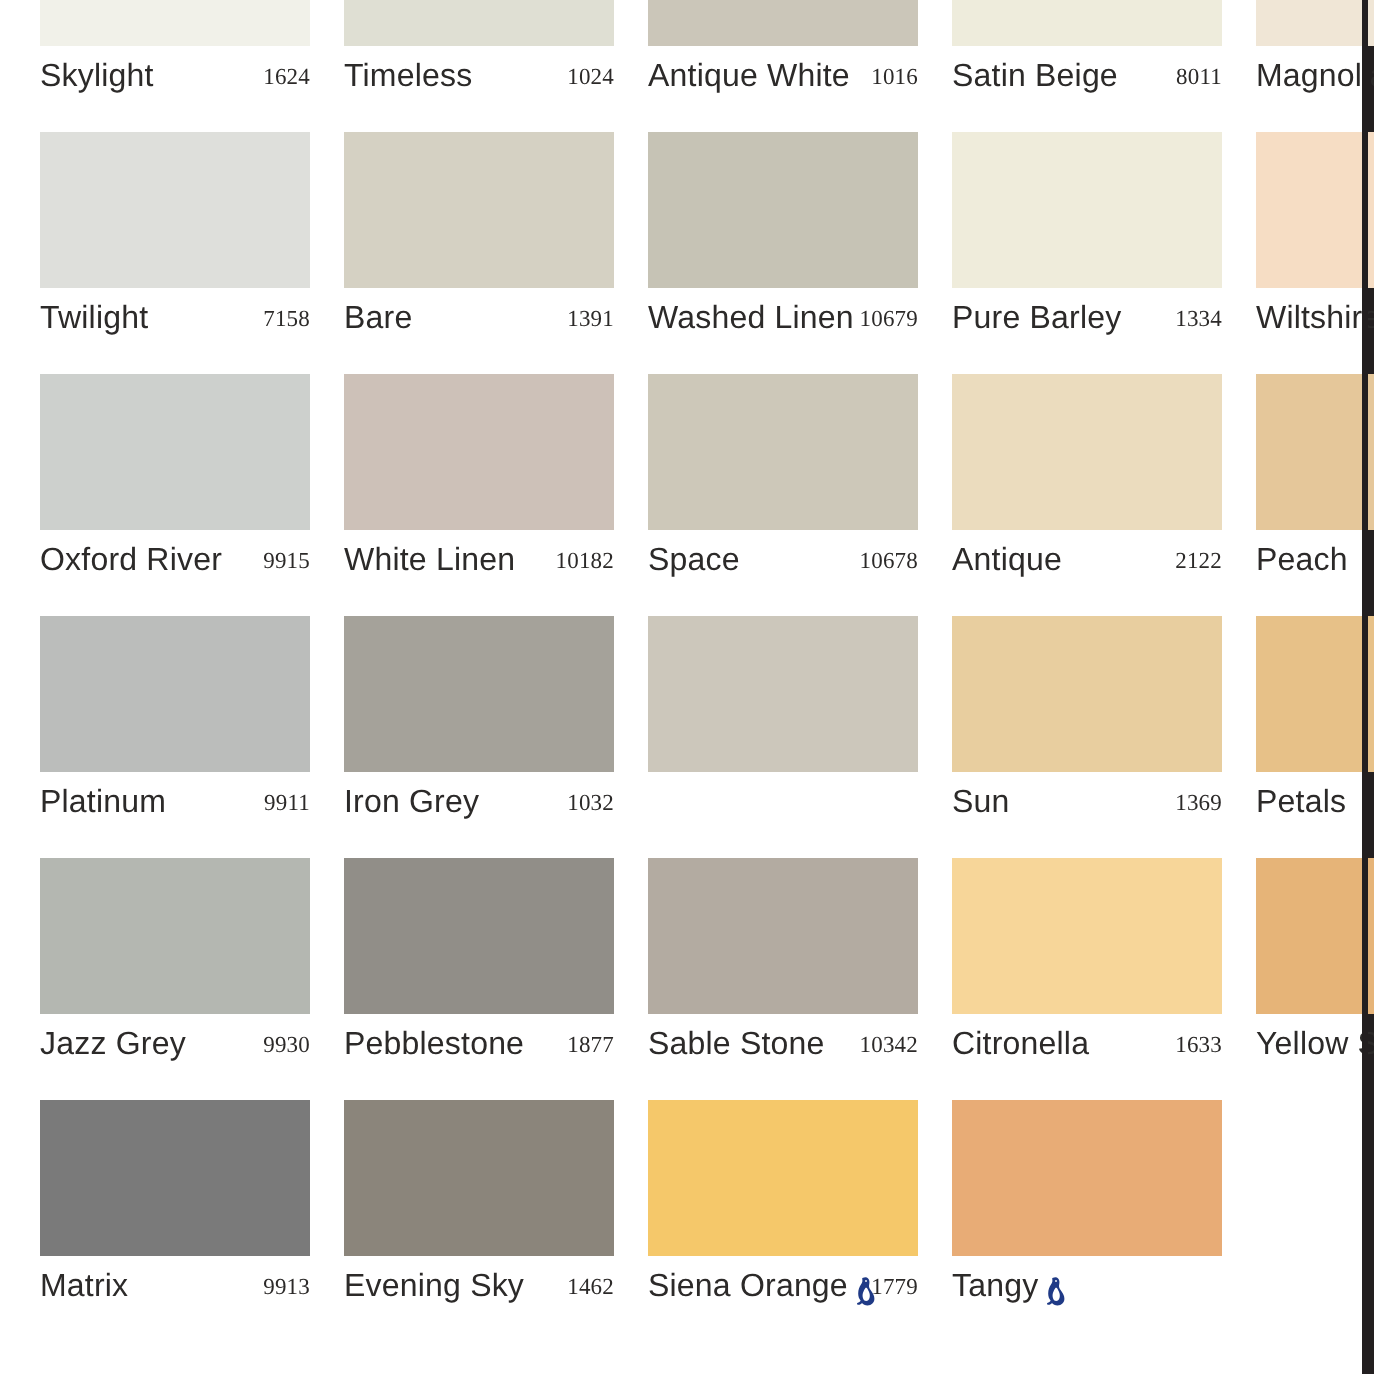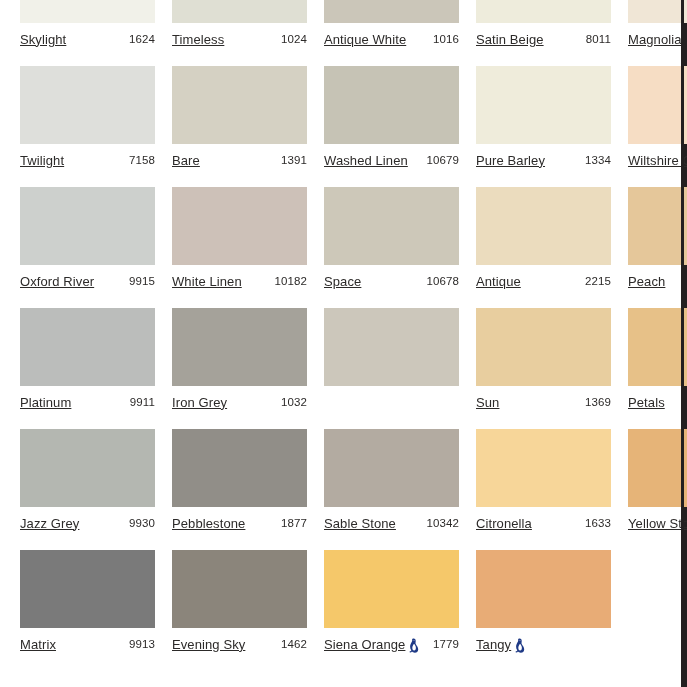--- a/index.html
+++ b/index.html
@@ -60,31 +60,30 @@
     justify-content: space-between;
     white-space: nowrap;
   }
   .nameWrap {
     display: flex;
     align-items: center;
     gap: 2px;
     min-width: 0;
   }
   .cname {
-    font-size: 13px;
+    font-size: 16px;
     color: #2c2a29;
     letter-spacing: 0.1px;
     font-family: "Liberation Sans", sans-serif;
-    text-decoration: underline;
   }
   .ccode {
     font-size: 11.5px;
     color: #2c2a29;
     letter-spacing: 0.1px;
-    font-family: Liberation Sans, sans-serif;
+    font-family: Liberation Serif, serif;
     font-weight: 400;
   }
   .peng {
     display: inline-block;
     width: 13px;
     height: 15px;
     position: relative;
     top: 1px;
     flex: 0 0 auto;
   }
@@ -217,21 +216,21 @@
           </div>
           <span class="ccode">10678</span>
         </div>
       </div>
       <div class="cell">
         <div class="swatch" style="background: rgb(235, 220, 190);"></div>
         <div class="caption">
           <div class="nameWrap">
             <span class="cname">Antique</span>
           </div>
-          <span class="ccode">2215</span>
+          <span class="ccode">2122</span>
         </div>
       </div>
       <div class="cell">
         <div class="swatch" style="background: rgb(229, 199, 154);"></div>
         <div class="caption">
           <div class="nameWrap">
             <span class="cname">Peach</span>
           </div>
         </div>
       </div>

